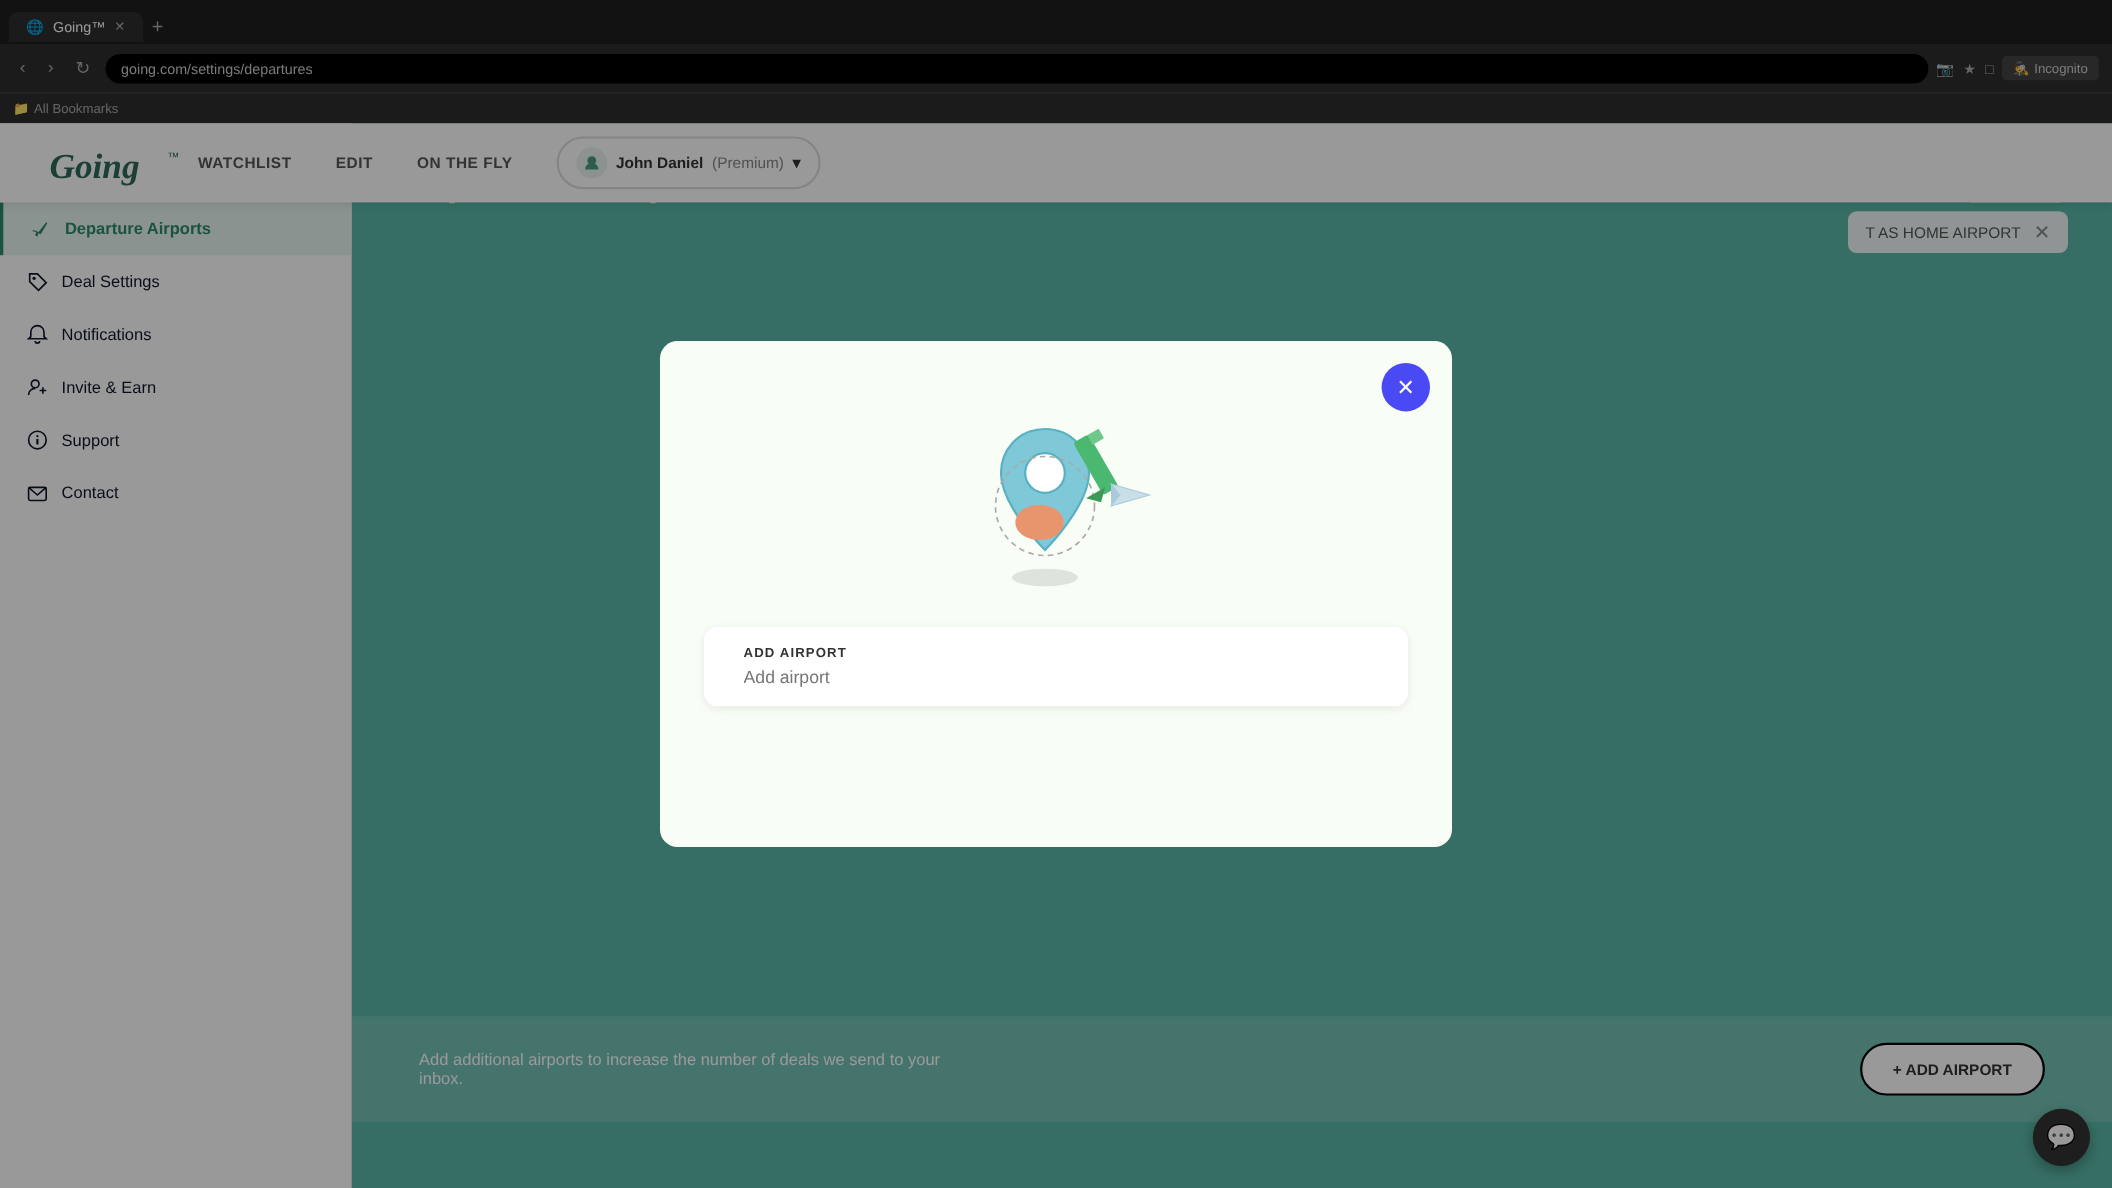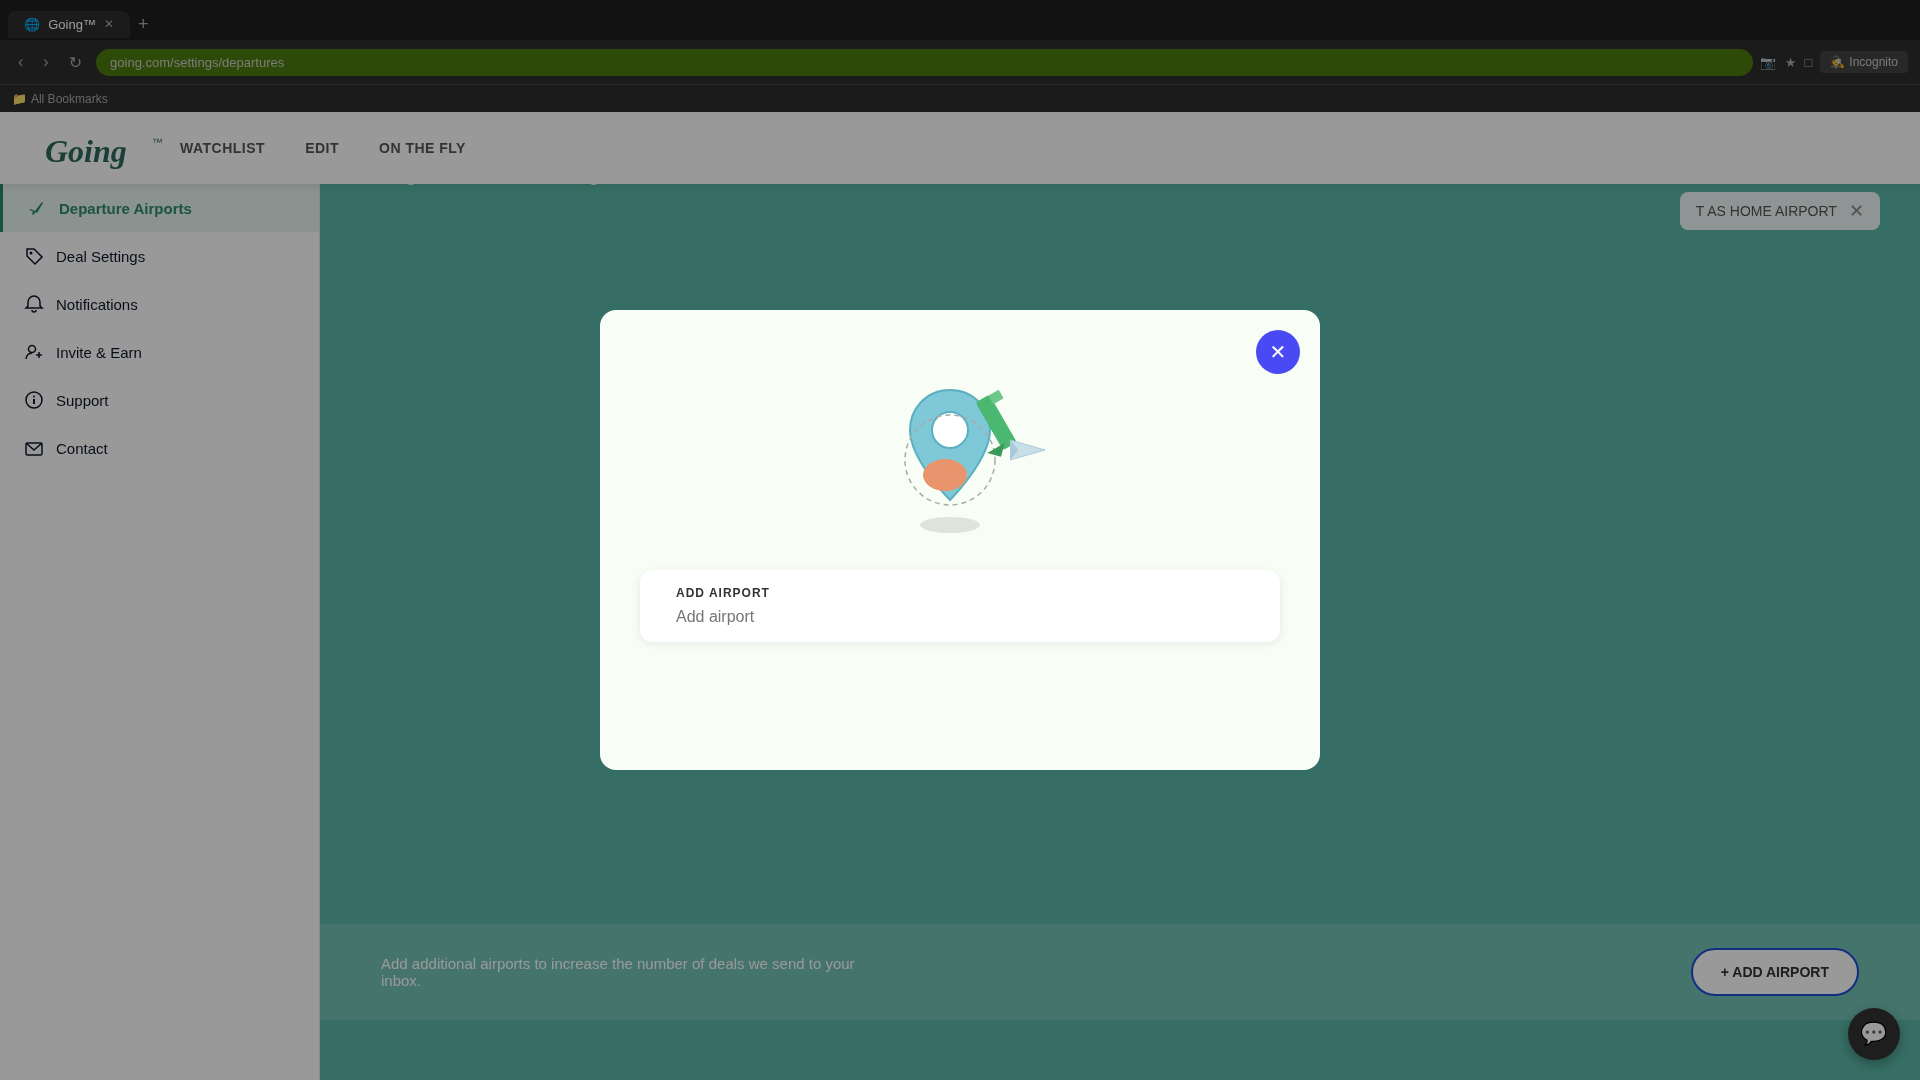--- a/index.html
+++ b/index.html
@@ -7,21 +7,21 @@
 
     
     .browser-chrome { background: #2d2d2d; width: 100%; }
     .browser-tab-bar { display: flex; align-items: center; padding: 8px 0 0 8px; background: #1e1e1e; height: 40px; }
     .browser-tab { background: #3c3c3c; color: #ccc; padding: 6px 16px; border-radius: 8px 8px 0 0; font-size: 13px; display: flex; align-items: center; gap: 8px; max-width: 200px; }
     .browser-tab.active { background: #2d2d2d; color: #fff; }
     .tab-close { color: #aaa; cursor: pointer; font-size: 12px; }
     .new-tab-btn { background: none; border: none; color: #aaa; font-size: 18px; cursor: pointer; padding: 0 8px; }
     .browser-nav-bar { background: #2d2d2d; padding: 6px 12px; display: flex; align-items: center; gap: 8px; height: 44px; }
     .nav-btn { background: none; border: none; color: #aaa; font-size: 16px; cursor: pointer; padding: 4px 6px; border-radius: 4px; }
-    .address-bar { flex: 1; background: #4d7c0f; border: none; border-radius: 20px; padding: 6px 14px; color: #ccc; font-size: 13px; outline: none; }
+    .address-bar { flex: 1; background: #000000; border: none; border-radius: 20px; padding: 6px 14px; color: #ccc; font-size: 13px; outline: none; }
     .nav-right { display: flex; align-items: center; gap: 8px; color: #aaa; font-size: 13px; }
     .incognito-btn { background: #444; color: #ccc; border: none; border-radius: 4px; padding: 4px 10px; font-size: 12px; cursor: pointer; display: flex; align-items: center; gap: 4px; }
     .bookmarks-bar { background: #2d2d2d; padding: 4px 12px; border-top: 1px solid #444; font-size: 12px; color: #aaa; display: flex; align-items: center; gap: 4px; height: 28px; }
 
     
     .page { position: relative; width: 100%; height: calc(1080px - 112px); background: #5bb8a8; overflow: hidden; }
 
     
     .site-header { background: #fff; padding: 0 40px; height: 72px; display: flex; align-items: center; justify-content: flex-start; box-shadow: 0 2px 8px rgba(0,0,0,0.1); position: relative; z-index: 10; }
     .logo { display: flex; align-items: center; }
@@ -40,21 +40,21 @@
     .sidebar-item .icon { width: 20px; height: 20px; display: flex; align-items: center; justify-content: center; color: inherit; }
 
     
     .main-content { position: absolute; left: 320px; top: 0; right: 0; bottom: 0; padding: 32px 40px; }
     .page-title { font-size: 36px; font-weight: 700; color: #fff; margin-bottom: 24px; opacity: 0.85; }
     .edit-btn { background: #fff; border: 2px solid #fff; border-radius: 8px; padding: 10px 28px; font-size: 14px; font-weight: 700; color: #333; cursor: pointer; letter-spacing: 1px; }
 
     
     .bottom-bar { position: absolute; bottom: 60px; left: 320px; right: 0; background: rgba(255,255,255,0.15); padding: 24px 61px; display: flex; align-items: center; justify-content: space-between; }
     .bottom-text { color: #fff; font-size: 15px; max-width: 500px; }
-    .add-airport-btn { background: #fff; border: 2px solid #1d4ed8; border-radius: 28px; padding: 14px 28px; font-size: 14px; font-weight: 700; color: #333; cursor: pointer; display: flex; align-items: center; gap: 8px; text-align: center; }
+    .add-airport-btn { background: #fff; border: 2px solid #000000; border-radius: 28px; padding: 14px 28px; font-size: 14px; font-weight: 700; color: #333; cursor: pointer; display: flex; align-items: center; gap: 8px; text-align: center; }
 
     
     .close-notif { position: absolute; right: 40px; top: 100px; background: rgba(255,255,255,0.9); border-radius: 8px; padding: 8px 16px; display: flex; align-items: center; gap: 12px; font-size: 14px; color: #555; }
     .close-x { cursor: pointer; color: #888; font-size: 18px; }
 
     
     .chat-btn { position: absolute; bottom: 20px; right: 20px; width: 52px; height: 52px; background: #333; border-radius: 50%; display: flex; align-items: center; justify-content: center; cursor: pointer; color: #fff; font-size: 22px; box-shadow: 0 4px 12px rgba(0,0,0,0.3); }
 
     
     .modal-overlay { position: fixed; top: 0; left: 0; width: 100%; height: 100%; background: rgba(0,0,0,0.4); z-index: 100; display: flex; align-items: center; justify-content: center; }
@@ -105,20 +105,31 @@
     <div class="logo">
       <svg width="140" height="48" viewBox="0 0 140 48">
         <text x="5" y="38" font-family="Georgia, serif" font-size="32" font-weight="700" font-style="italic" fill="#2d6a5a">Going</text>
         <text x="112" y="22" font-family="Arial" font-size="11" fill="#2d6a5a">™</text>
       </svg>
     </div>
     <nav class="site-nav">
       <span class="nav-link">WATCHLIST</span>
       <span class="nav-link">EDIT</span>
       <span class="nav-link">ON THE FLY</span>
+      <button class="user-btn">
+        <div class="user-avatar">
+          <svg width="16" height="16" viewBox="0 0 16 16">
+              <circle cx="8" cy="6" r="4" fill="#4a9a80"></circle>
+              <path d="M2 14c0-3.3 2.7-6 6-6s6 2.7 6 6" fill="#4a9a80"></path>
+            </svg>
+        </div>
+        <span>John Daniel</span>
+        <span style="color:#888; font-weight:400;">(Premium)</span>
+        <span>▾</span>
+      </button>
     </nav>
   </div>
 
   <div class="sidebar">
     <div class="sidebar-item">
       <span class="icon">
         <svg width="20" height="20" viewBox="0 0 20 20">
             <circle cx="10" cy="7" r="4" fill="none" stroke="currentColor" stroke-width="1.5"></circle>
             <path d="M3 18c0-3.9 3.1-7 7-7s7 3.1 7 7" fill="none" stroke="currentColor" stroke-width="1.5"></path>
           </svg>

